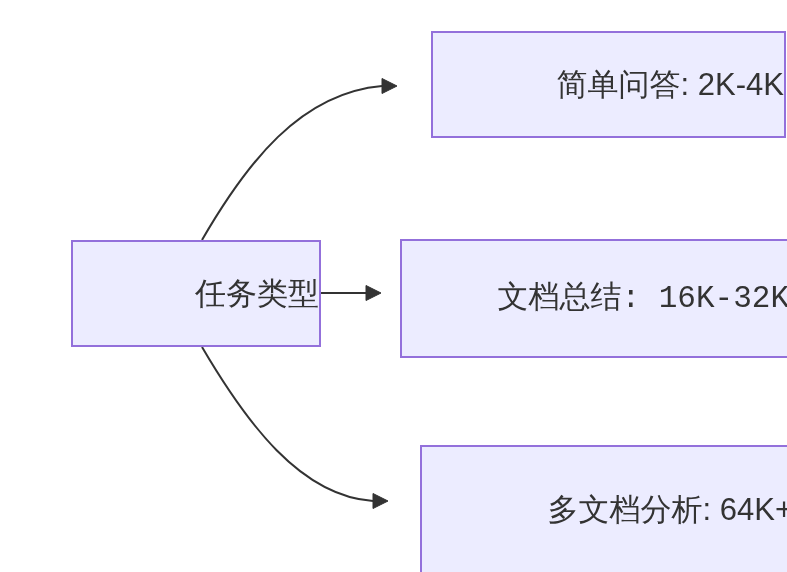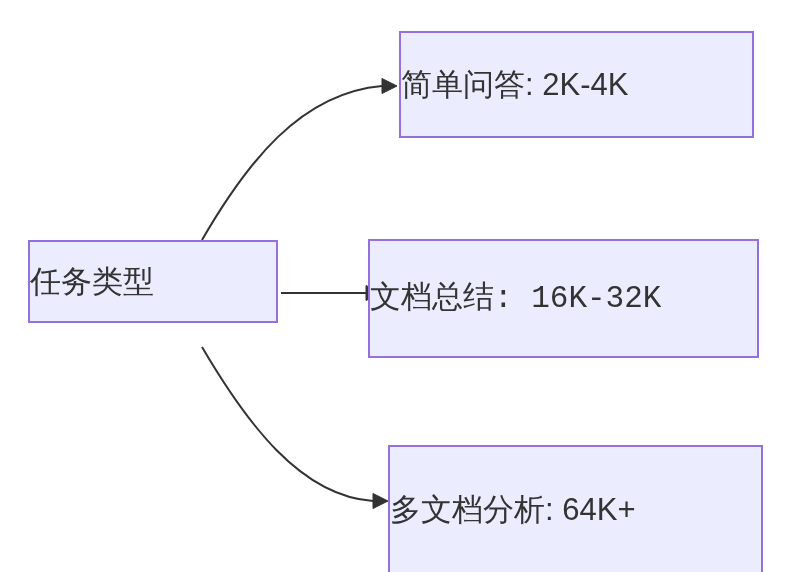--- a/index.html
+++ b/index.html
@@ -33,26 +33,27 @@
     stroke: var(--arrow, #333333);
   }
   .node {
     position: absolute;
     box-sizing: border-box;
     background: var(--node-fill, #ECECFF);
     border: 2px solid var(--node-border, #9370DB);
     color: var(--text, #333333);
     display: flex;
     align-items: center;
-    justify-content: flex-start;
+    justify-content: flex-end;
     font-size: 31px;
     line-height: 1.2;
     white-space: nowrap;
+    margin-left: 32px;
   }
-  .node-root    { left: 28px;  top: 240px; width: 250px; height: 83px; }
+  .node-root    { left: 39px;  top: 240px; width: 250px; height: 107px; }
   .node-branch0 { left: 399px; top: 31px;  width: 355px; height: 107px; }
   .node-branch1 { left: 368px; top: 239px; width: 391px; height: 119px; font-family: Liberation Mono, monospace; }
   .node-branch2 { left: 388px; top: 445px; width: 375px; height: 130px; }
 </style>
 </head>
 <body>
 
 <div class="canvas">
 
   <svg class="edges" viewBox="0 0 787 572" aria-hidden="true">

